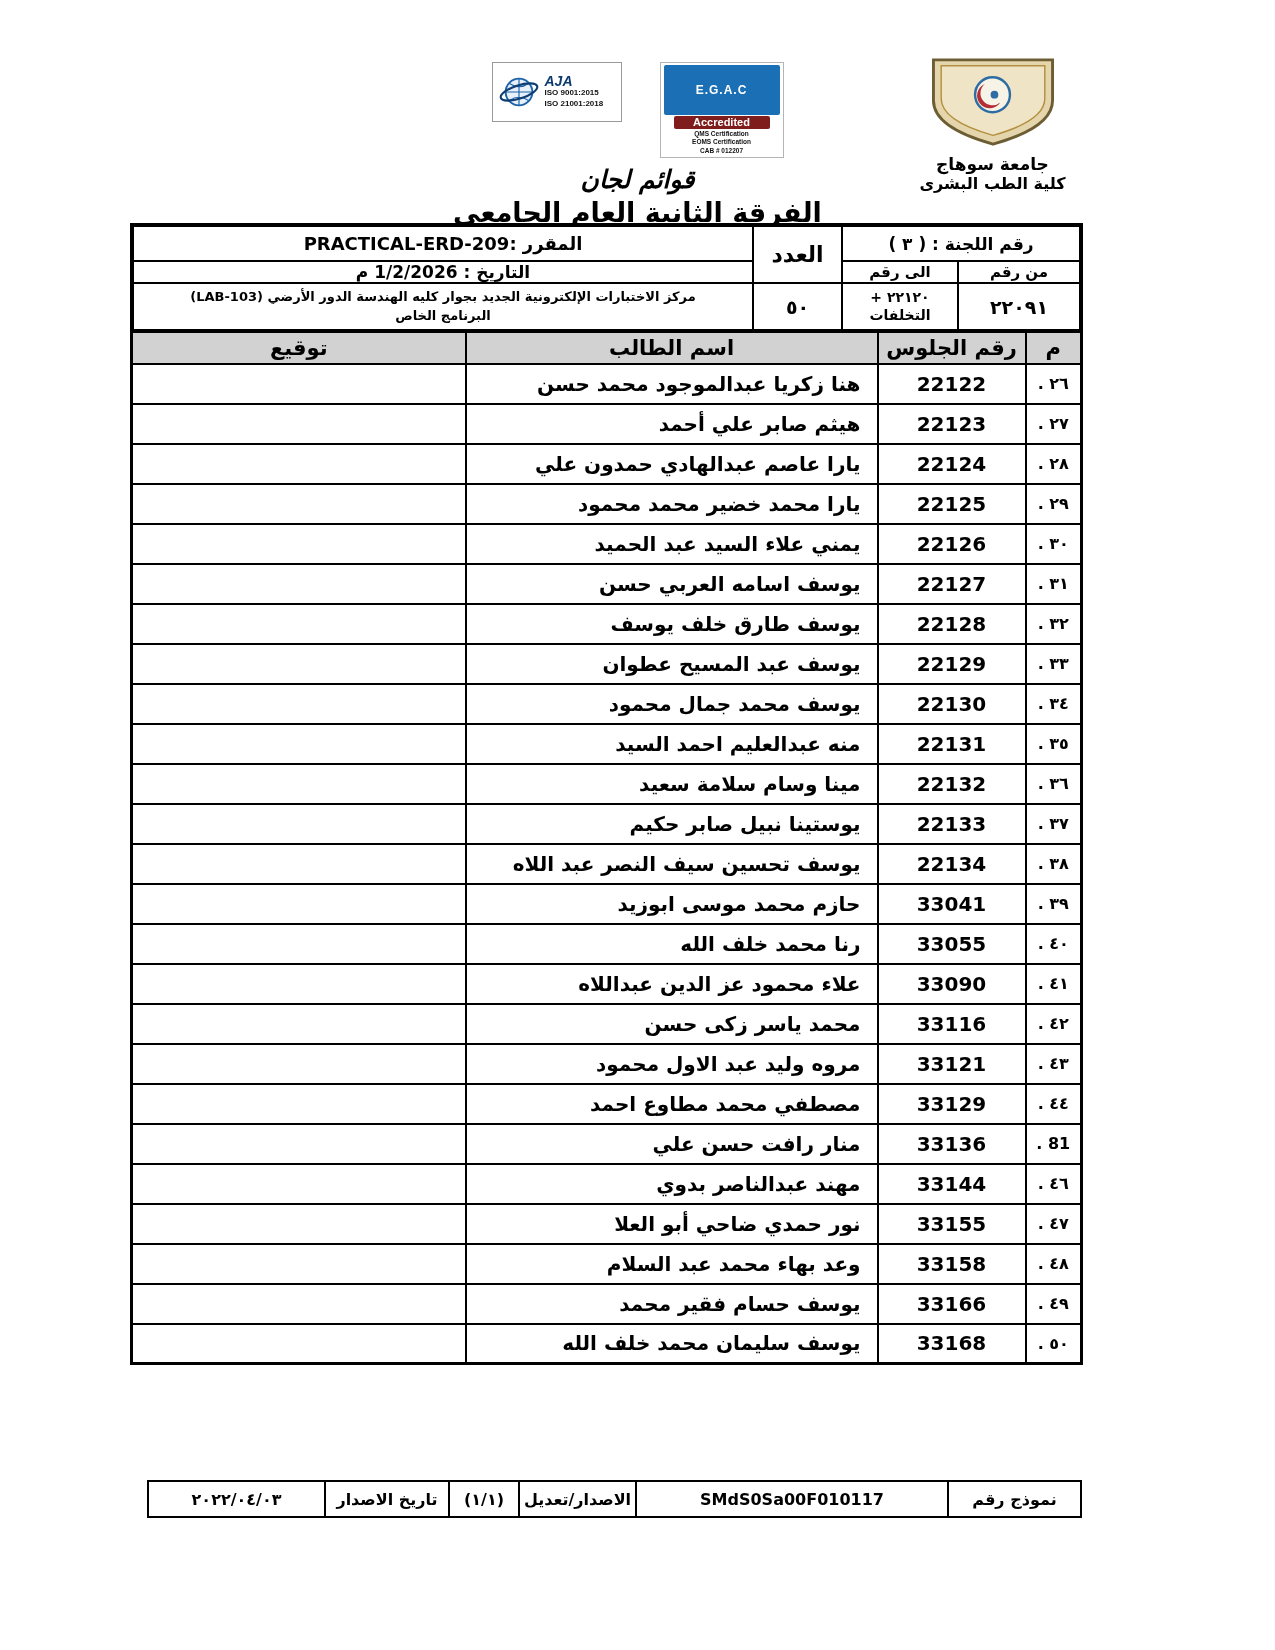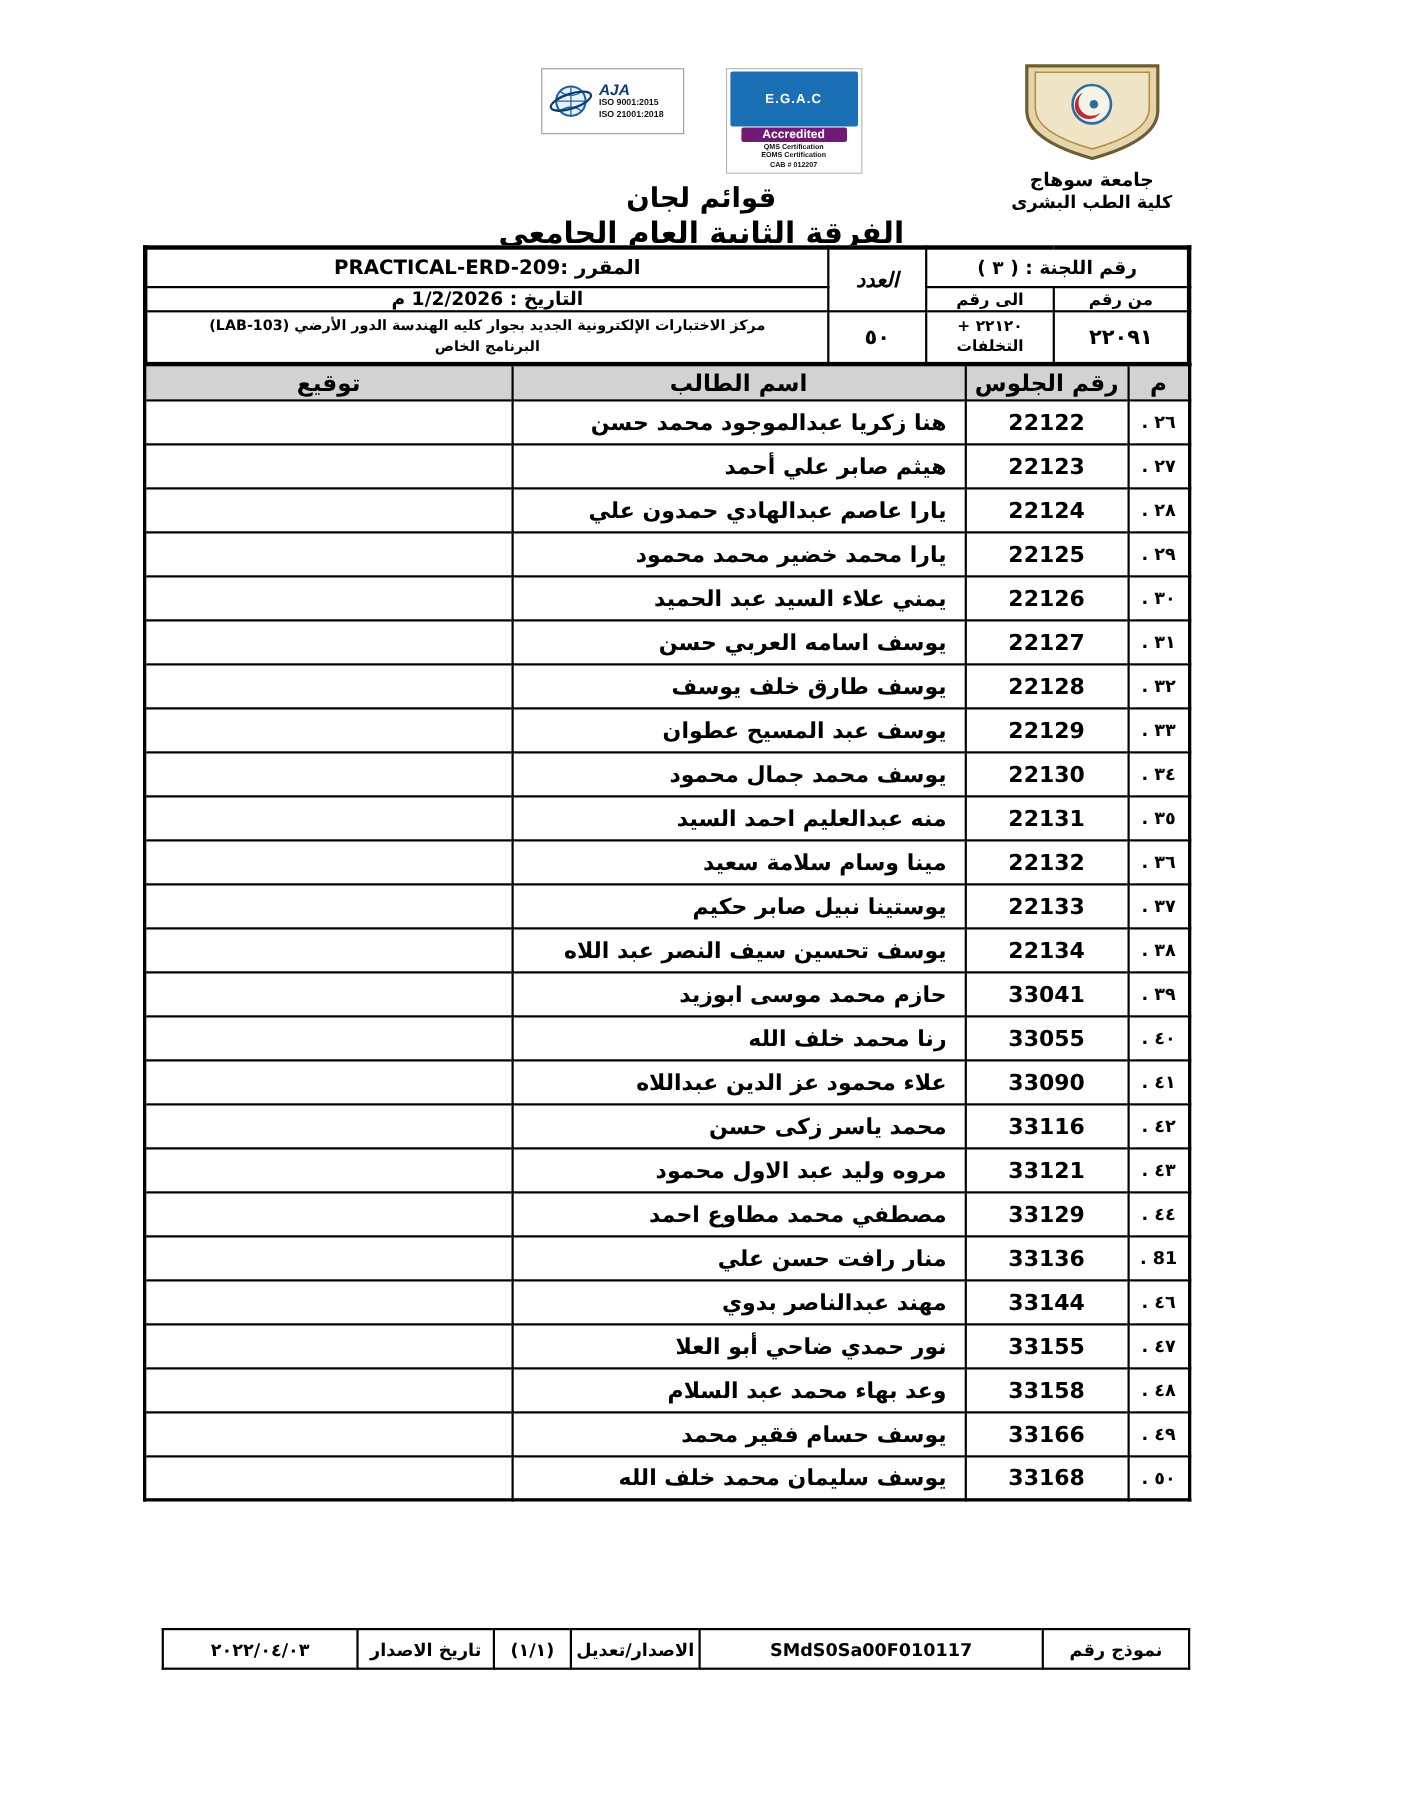--- a/index.html
+++ b/index.html
@@ -5,51 +5,51 @@
   * { margin:0; padding:0; box-sizing:border-box; }
   body { margin:0; background:#ffffff; font-family:"DejaVu Sans", sans-serif; color:#000; }
   .page { position:relative; width:1275px; height:1650px; background:#fff; overflow:hidden; }
 
   
   .hdr-left  { position:absolute; left:145px; top:60px; width:255px; text-align:center; }
   .hdr-center{ position:absolute; left:420px; top:62px; width:435px; text-align:center; }
   .hdr-right { position:absolute; left:900px; top:56px; width:185px; text-align:center; }
 
   .dept-caption { font-size:19px; font-weight:bold; margin-top:3px; }
-  .doc-title    { font-size:25px; font-weight:bold; margin-top:7px; }
+  .doc-title    { font-size:25px; font-weight:bold; margin-top:7px;font-style:italic; }
   .doc-subtitle { font-size:27px; font-weight:bold; margin-top:3px; }
   .uni-name { font-size:17px; font-weight:bold; margin-top:2px; }
   .fac-name { font-size:16px; font-weight:bold; }
 
   .cert-row { display:flex; justify-content:center; gap:38px; align-items:flex-start; }
   .egac-box { width:124px; border:1px solid #b5b5b5; padding:2px 3px; background:#fff;
               font-family:"Liberation Sans", sans-serif; }
   .egac-name-bar { background:#1b6fb5; color:#fff; font-size:12px; font-weight:bold;
                    letter-spacing:1px; border-radius:2px; padding:18px 0; }
-  .egac-accredited { background:#701a75; color:#fff; font-size:11px; font-weight:bold;
+  .egac-accredited { background:#7f1d1d; color:#fff; font-size:11px; font-weight:bold;
                      border-radius:2px; margin:1px 10px; padding:0 0 1px; }
   .egac-sub span { display:block; font-size:6.5px; line-height:1.3; font-weight:bold; color:#111; }
   .aja-box { width:130px; height:60px; border:1px solid #9a9a9a; display:flex; align-items:center;
              gap:5px; padding:2px 5px; background:#fff; font-family:"Liberation Sans", sans-serif; }
   .aja-text { text-align:left; }
   .aja-name { color:#0d3a70; font-weight:bold; font-style:italic; font-size:14px; line-height:1; }
   .aja-iso  { font-size:8px; font-weight:bold; color:#111; line-height:1.35; }
 
   
   table { border-collapse:collapse; table-layout:fixed; background:#fff; }
   td, th { border:2px solid #000; vertical-align:middle; overflow:hidden; }
 
   
   .info-table { position:absolute; top:223px; left:130px; width:953px; border:4px solid #000; }
   .info-table td { text-align:center; font-weight:bold; }
   .r1 td { height:36px; }
   .r2 td { height:16px; }
   .r3 td { height:48px; }
   .cell-committee   { font-size:17px; }
-  .cell-count-label { font-size:19px;font-style:italic; }
+  .cell-count-label { font-size:22px; }
   .cell-course      { font-size:18px; }
   .cell-date        { font-size:17px; }
   .cell-range-label { font-size:15px; }
   .cell-from-value  { font-size:19px; }
   .cell-to-value    { font-size:14px; line-height:1.25; }
   .cell-count-value { font-size:19px; }
   .cell-location    { font-size:13px; line-height:1.4; text-align:right; padding:2px 8px; }
 
   
   .main-table { position:absolute; top:330px; left:130px; width:953px; border:3px solid #000; }

